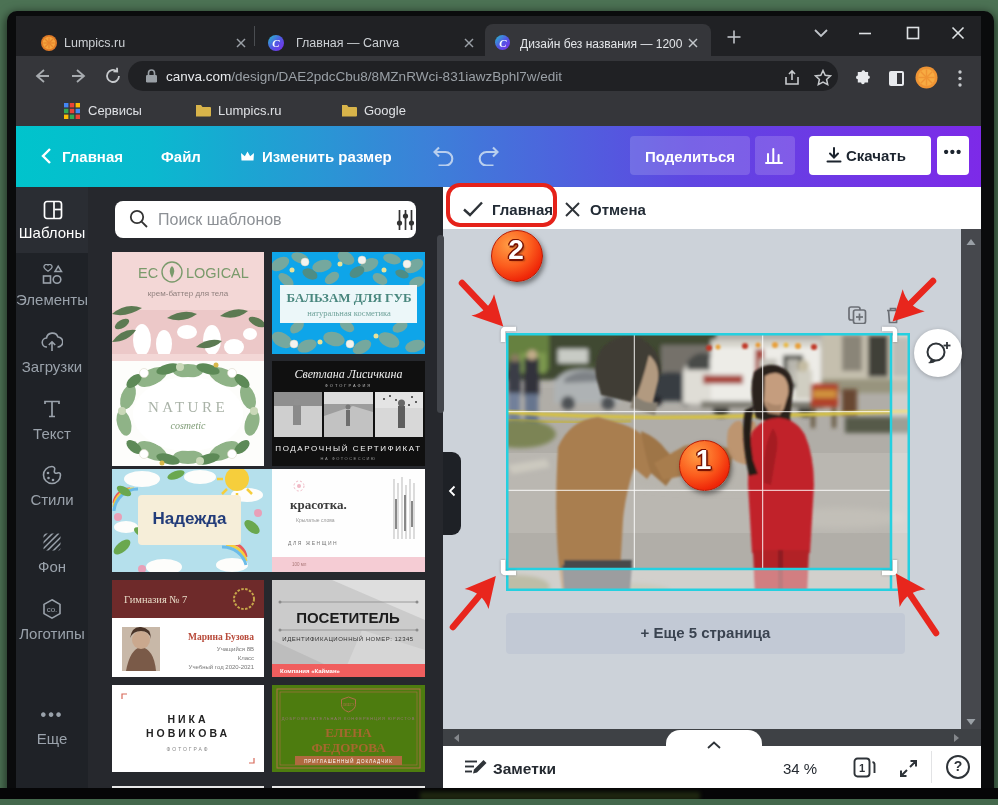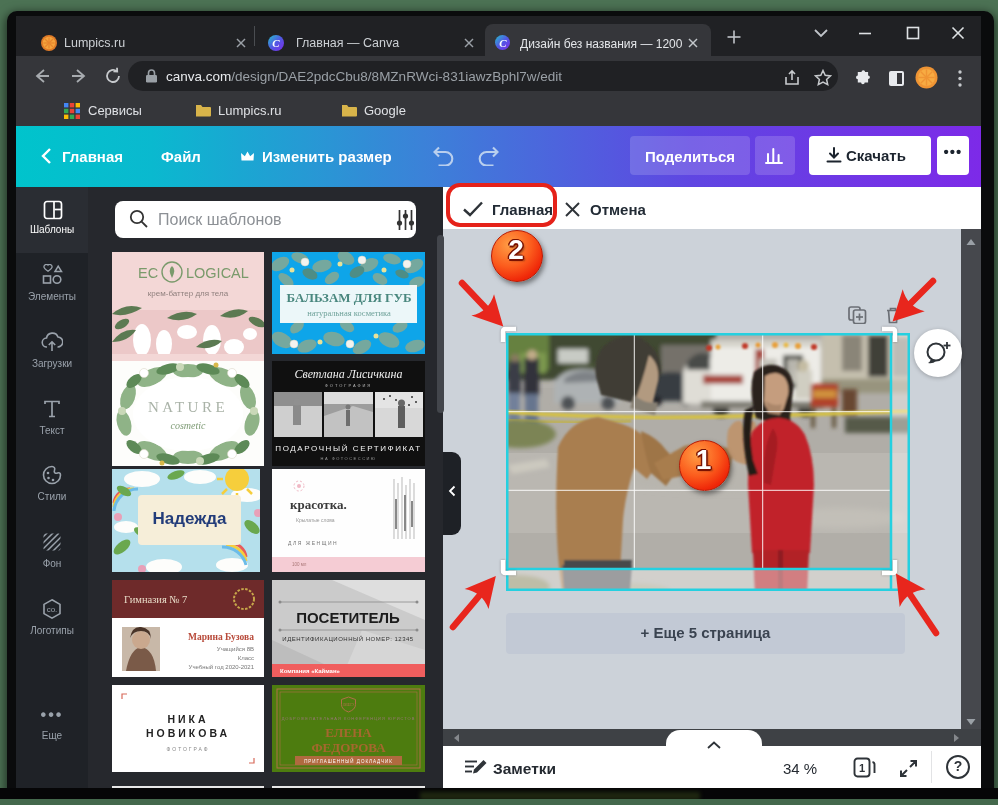--- a/index.html
+++ b/index.html
@@ -21,21 +21,21 @@
 
 .sidebar{left:16px;top:187px;width:72px;height:603px;background:#1f2227;}
 .panel{left:88px;top:187px;width:355px;height:603px;background:#26282d;}
 .searchbox{left:115px;top:201px;width:301px;height:37px;background:#fff;border-radius:8px;}
 
 .cropbar{left:443px;top:187px;width:538px;height:42px;background:#fff;box-shadow:0 1px 2px rgba(40,50,60,0.18);}
 .canvas{left:443px;top:229px;width:518px;height:500px;background:#ccd2d9;}
 .vscroll{left:961px;top:229px;width:20px;height:500px;background:#46484d;}
 .hstrip{left:443px;top:729px;width:538px;height:17px;background:#3e4145;}
 .bottombar{left:443px;top:746px;width:538px;height:42px;background:#fff;}
-.sideicon{color:#9aa2ab;font-size:10px;text-align:center;width:72px;}
+.sideicon{color:#9aa2ab;font-size:15px;text-align:center;width:72px;}
 .card{position:absolute;overflow:hidden;}
 </style>
 </head>
 <body>
 <div class="abs win"></div>
 <div class="abs tabbar"></div>
 <div class="abs toolbar"></div>
 <div class="abs bookmarks"></div>
 <div class="abs cheader" id="cheader"></div>
 <div class="abs sidebar" id="sidebar"></div>
@@ -464,21 +464,21 @@
         <circle cx="124" cy="39" r="1"></circle>
         <circle cx="140" cy="36" r="1"></circle>
         <circle cx="144" cy="41" r="1"></circle>
         <circle cx="137" cy="44" r="1"></circle>
       </g>
 </svg>
 <div style="position:absolute;left:0;top:83px;width:153px;text-align:center;font-size:8px;letter-spacing:1.6px;color:#f2f2f2;white-space:nowrap">ПОДАРОЧНЫЙ СЕРТИФИКАТ</div>
 <div style="position:absolute;left:0;top:95px;width:153px;text-align:center;font-size:4px;letter-spacing:1.5px;color:#999">НА ФОТОСЕССИЮ</div>
 </div>
 
-<div class="card" style="left:112px;top:469px;width:148px;height:103px;background:#b5e0ec">
+<div class="card" style="left:112px;top:469px;width:160px;height:103px;background:#b5e0ec">
 <svg width="152" height="103" style="position:absolute">
 <g fill="#fdfdfb">
         <ellipse cx="30" cy="10" rx="18" ry="8"></ellipse>
         <ellipse cx="88" cy="8" rx="16" ry="7"></ellipse>
         <ellipse cx="135" cy="26" rx="16" ry="7"></ellipse>
         <ellipse cx="14" cy="58" rx="12" ry="6"></ellipse>
         <ellipse cx="52" cy="98" rx="18" ry="8"></ellipse>
         <ellipse cx="120" cy="96" rx="16" ry="7"></ellipse>
       </g>
 <circle cx="125" cy="10" r="12" fill="#f6ce3c"></circle>

